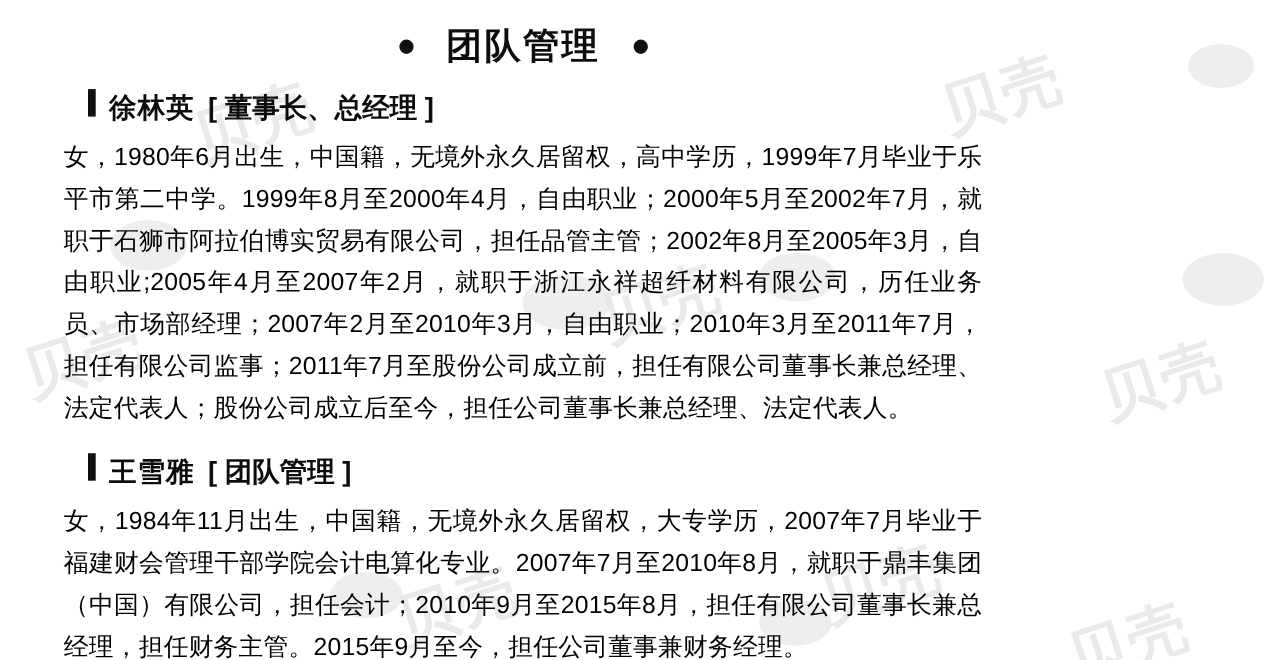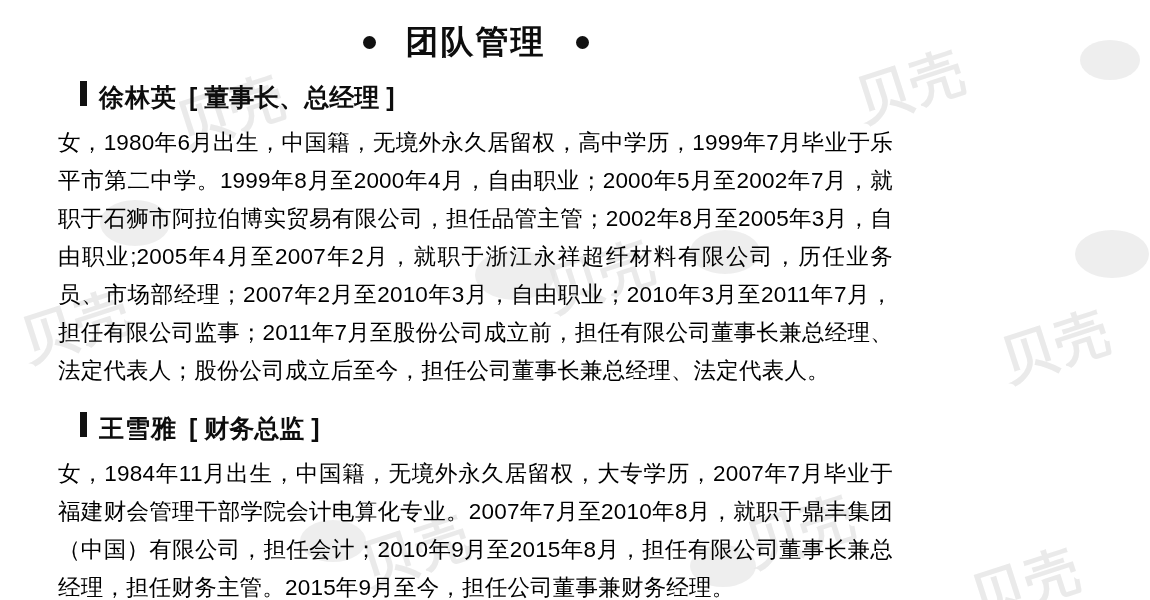--- a/index.html
+++ b/index.html
@@ -147,18 +147,18 @@
       <span class="person-name">徐林英</span>
       <span class="person-role">[ 董事长、总经理 ]</span>
     </div>
     <p class="person-body">女，1980年6月出生，中国籍，无境外永久居留权，高中学历，1999年7月毕业于乐平市第二中学。1999年8月至2000年4月，自由职业；2000年5月至2002年7月，就职于石狮市阿拉伯博实贸易有限公司，担任品管主管；2002年8月至2005年3月，自由职业;2005年4月至2007年2月，就职于浙江永祥超纤材料有限公司，历任业务员、市场部经理；2007年2月至2010年3月，自由职业；2010年3月至2011年7月，担任有限公司监事；2011年7月至股份公司成立前，担任有限公司董事长兼总经理、法定代表人；股份公司成立后至今，担任公司董事长兼总经理、法定代表人。</p>
   </div>
 
   <div class="section">
     <div class="person-heading">
       <span class="heading-bar"></span>
       <span class="person-name">王雪雅</span>
-      <span class="person-role">[ 财务总监 ]</span>
+      <span class="person-role">[ 团队管理 ]</span>
     </div>
     <p class="person-body">女，1984年11月出生，中国籍，无境外永久居留权，大专学历，2007年7月毕业于福建财会管理干部学院会计电算化专业。2007年7月至2010年8月，就职于鼎丰集团（中国）有限公司，担任会计；2010年9月至2015年8月，担任有限公司董事长兼总经理，担任财务主管。2015年9月至今，担任公司董事兼财务经理。</p>
   </div>
 
 </div>
 
 </body></html>

